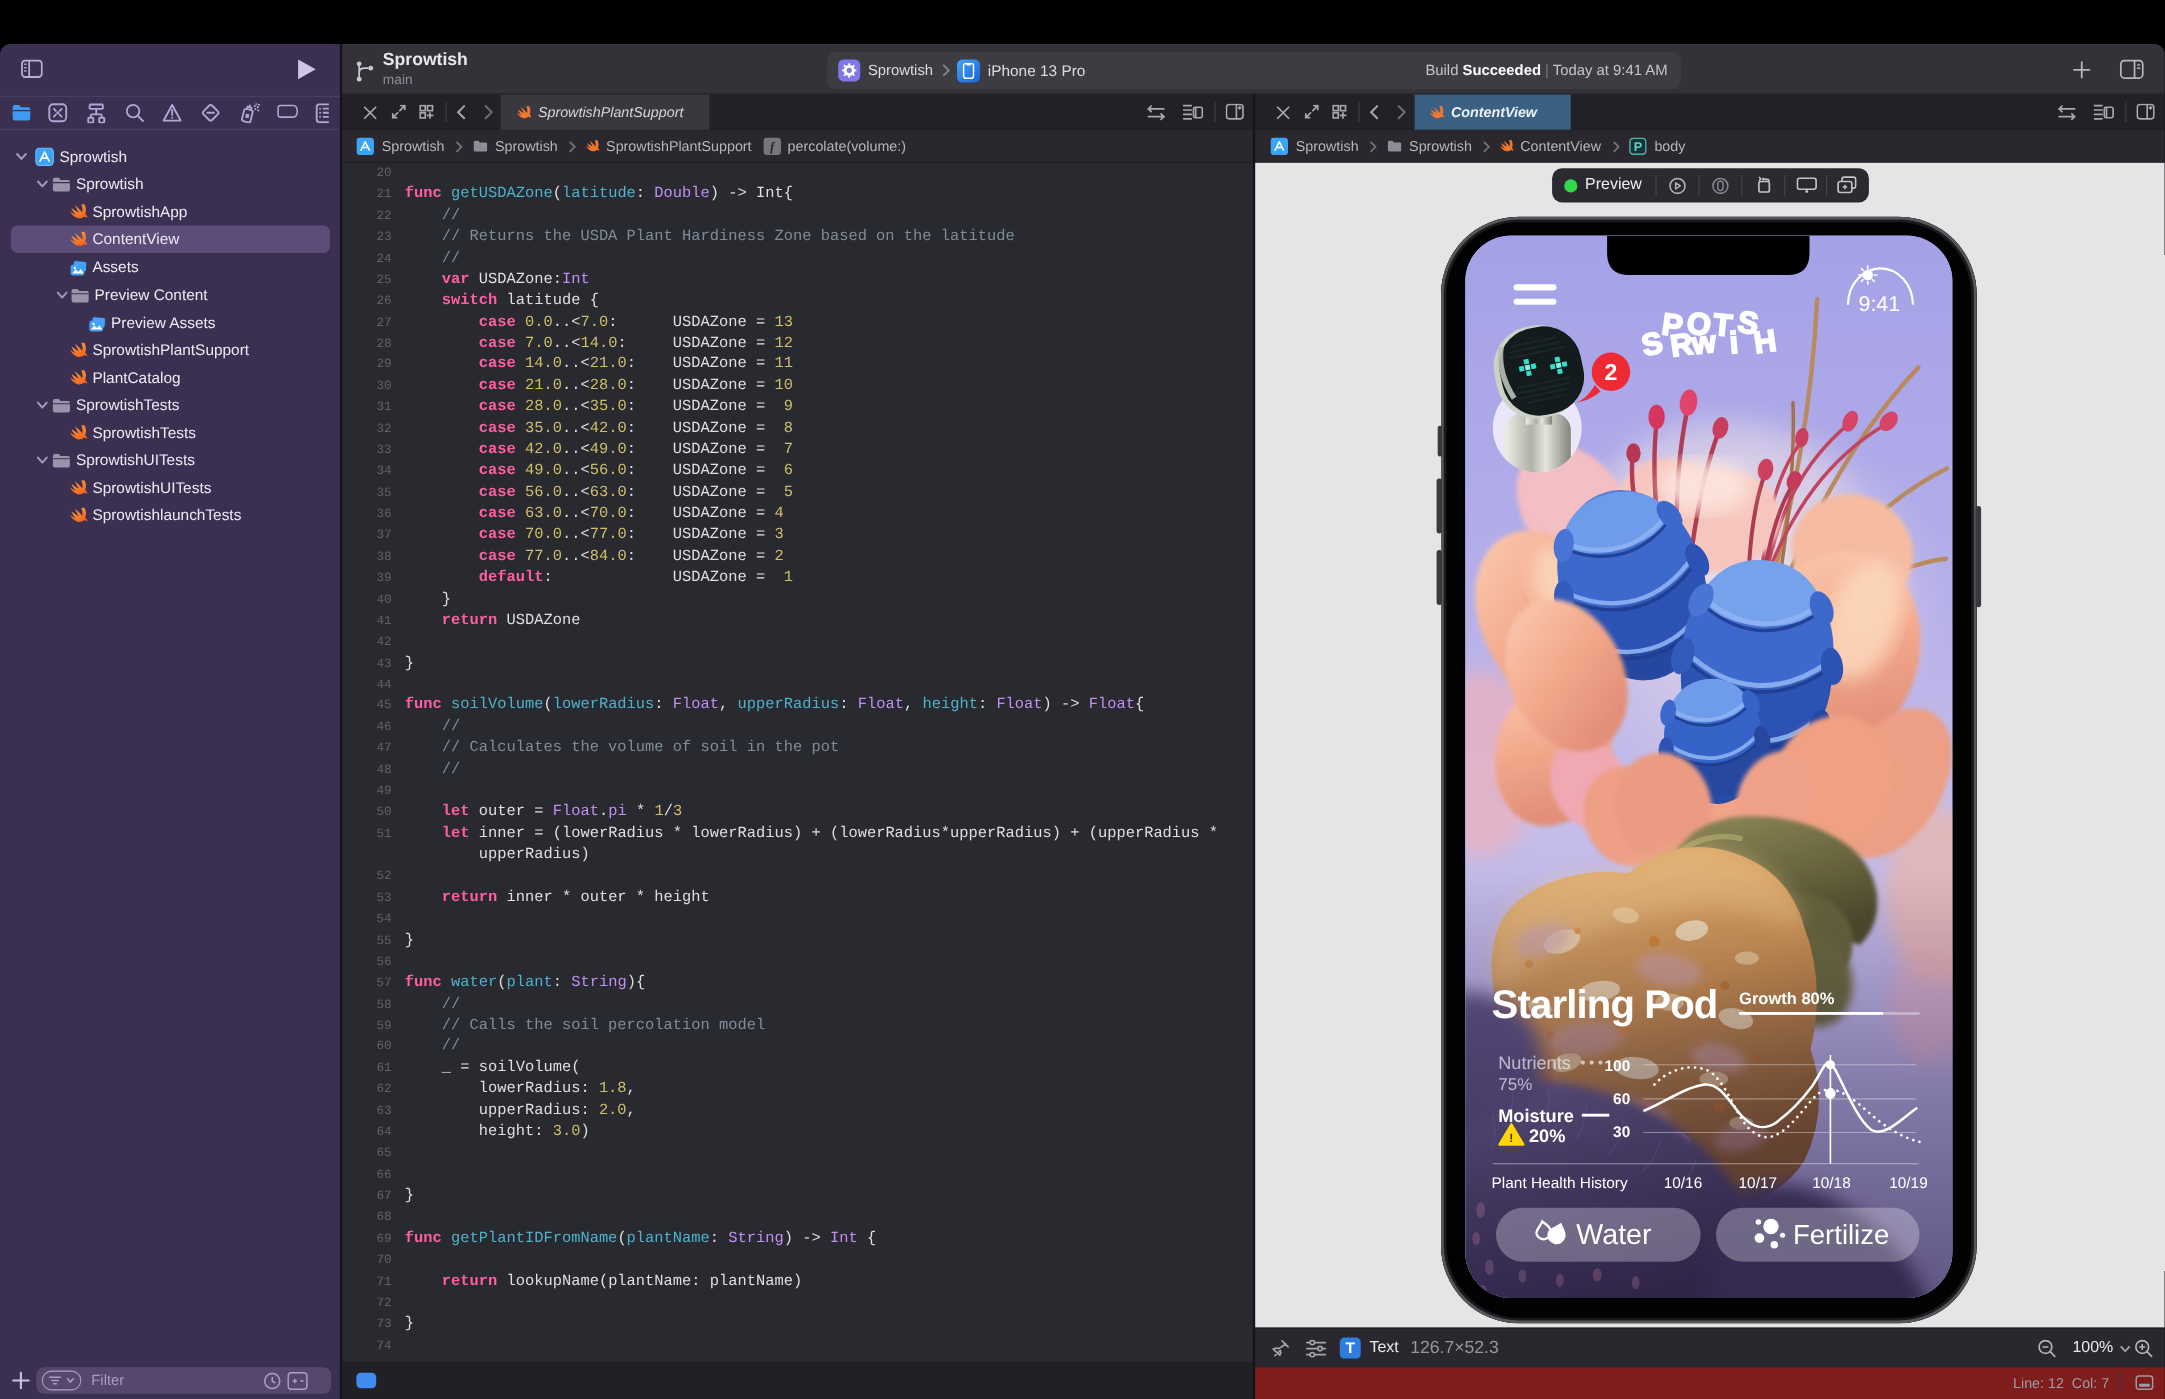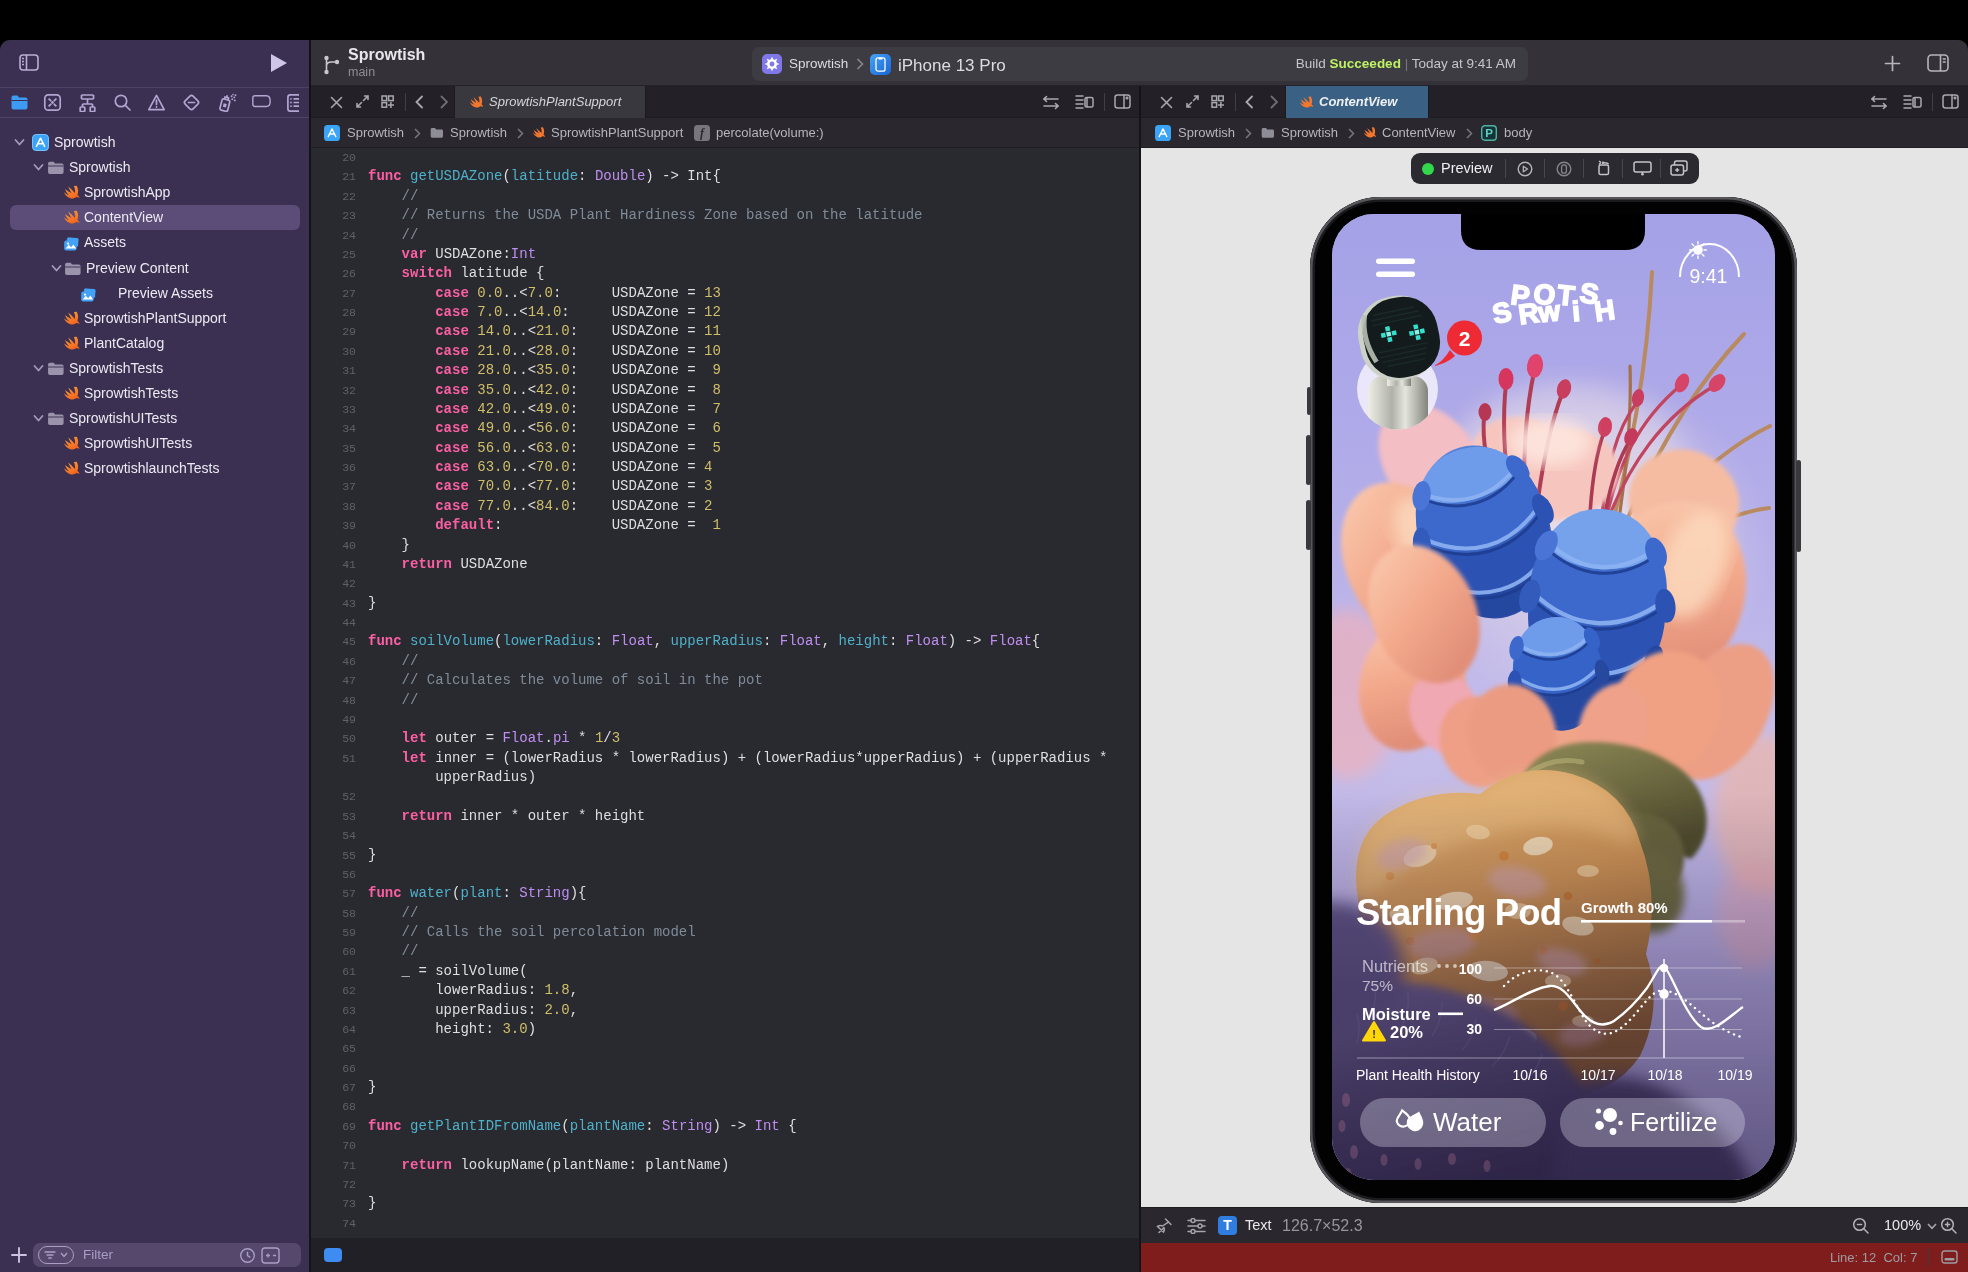--- a/index.html
+++ b/index.html
@@ -70,22 +70,22 @@
         </svg>
       <div class="abs" style="left:37px;top:9px;font-size:13.5px;color:#dddce1;">Sprowtish</div>
       <svg class="abs" style="left:104px;top:11px;" width="8" height="12" viewBox="0 0 8 12">
           <path d="M1.5 1 L6.5 6 L1.5 11" stroke="#88868e" stroke-width="1.6" fill="none"></path>
         </svg>
       <div class="abs" style="left:118px;top:6.5px;width:21px;height:21px;border-radius:5px;background:linear-gradient(135deg,#47a3f5,#1864d6);"></div>
       <svg class="abs" style="left:122px;top:9.5px;" width="13" height="15" viewBox="0 0 13 15">
           <rect x="2" y="0.8" width="9" height="13.4" rx="2" fill="none" stroke="#fff" stroke-width="1.3"></rect>
           <rect x="4.5" y="0.8" width="4" height="1.8" rx="0.9" fill="#fff"></rect>
         </svg>
-      <div class="abs" style="left:146px;top:9px;font-size:17px;color:#dddce1;">iPhone 13 Pro</div>
-      <div class="abs" style="right:12px;top:9px;font-size:13.5px;color:#c6c5cb;">Build <b style="color:#bef264;">Succeeded</b> <span style="color:#77757d;">|</span> Today at 9:41 AM</div>
+      <div class="abs" style="left:146px;top:9px;font-size:14px;color:#dddce1;">iPhone 13 Pro</div>
+      <div class="abs" style="right:12px;top:9px;font-size:13.5px;color:#c6c5cb;">Build <b style="color:#ffffff;">Succeeded</b> <span style="color:#77757d;">|</span> Today at 9:41 AM</div>
     </div>
 
     <svg class="abs" style="left:1574px;top:15px;" width="17" height="17" viewBox="0 0 17 17">
         <path d="M8.5 1.5 l0 14 M1.5 8.5 l14 0" stroke="#b6b5bc" stroke-width="1.7" stroke-linecap="round"></path>
       </svg>
     <svg class="abs" style="left:1617px;top:14px;" width="22" height="18" viewBox="0 0 22 18">
         <rect x="1" y="1" width="20" height="16" rx="3.5" fill="none" stroke="#b6b5bc" stroke-width="1.6"></rect>
         <line x1="13.5" y1="1" x2="13.5" y2="17" stroke="#b6b5bc" stroke-width="1.6"></line>
         <path d="M15.8 5 l3 0 M15.8 8 l3 0" stroke="#b6b5bc" stroke-width="1.3"></path>
       </svg>
@@ -239,21 +239,21 @@
           </svg>
           <svg class="ticon" style="left:54px;" width="16" height="16" viewBox="0 0 16 16">
             <use href="#folderi"></use>
           </svg>
           <span class="tlabel" style="left:76px;">Preview Content</span>
         </div>
       <div class="trow" style="top:150.6px;">
           <svg class="ticon" style="left:70px;top:5px;" width="17" height="15" viewBox="0 0 17 15">
             <use href="#photoi"></use>
           </svg>
-          <span class="tlabel" style="left:108px;">Preview Assets</span>
+          <span class="tlabel" style="left:91px;">Preview Assets</span>
         </div>
       <div class="trow" style="top:175.7px;">
           <svg class="ticon" style="left:53px;" width="16" height="16" viewBox="0 0 16 16">
             <use href="#swifti"></use>
           </svg>
           <span class="tlabel" style="left:74px;">SprowtishPlantSupport</span>
         </div>
       <div class="trow" style="top:200.8px;">
           <svg class="ticon" style="left:53px;" width="16" height="16" viewBox="0 0 16 16">
             <use href="#swifti"></use>

